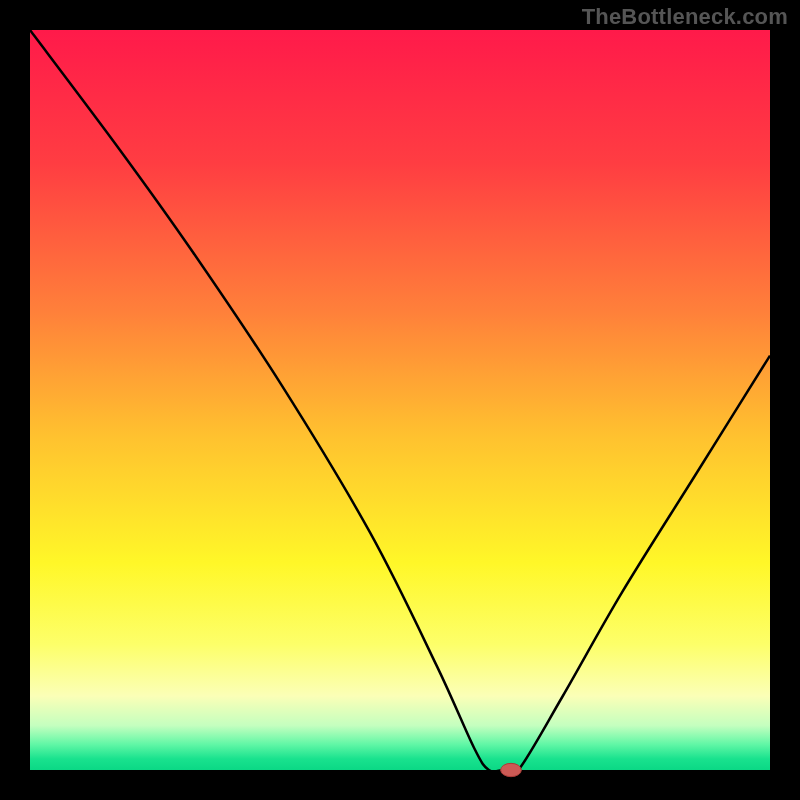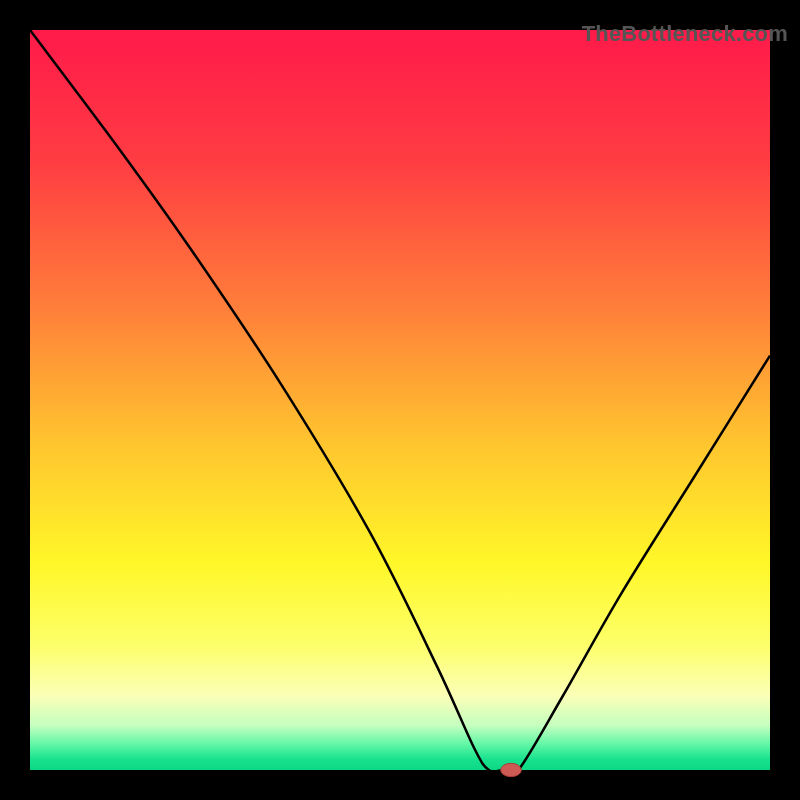--- a/index.html
+++ b/index.html
@@ -12,21 +12,21 @@
     font-family: Arial, Helvetica, sans-serif;
   }
   .frame {
     position: relative;
     width: 800px;
     height: 800px;
     background: #000;
   }
   .watermark {
     position: absolute;
-    top: 21px;
+    top: 4px;
     right: 12px;
     font-size: 22px;
     font-weight: 600;
     color: #555;
     letter-spacing: 0.2px;
     user-select: none;
   }
   svg {
     display: block;
   }

